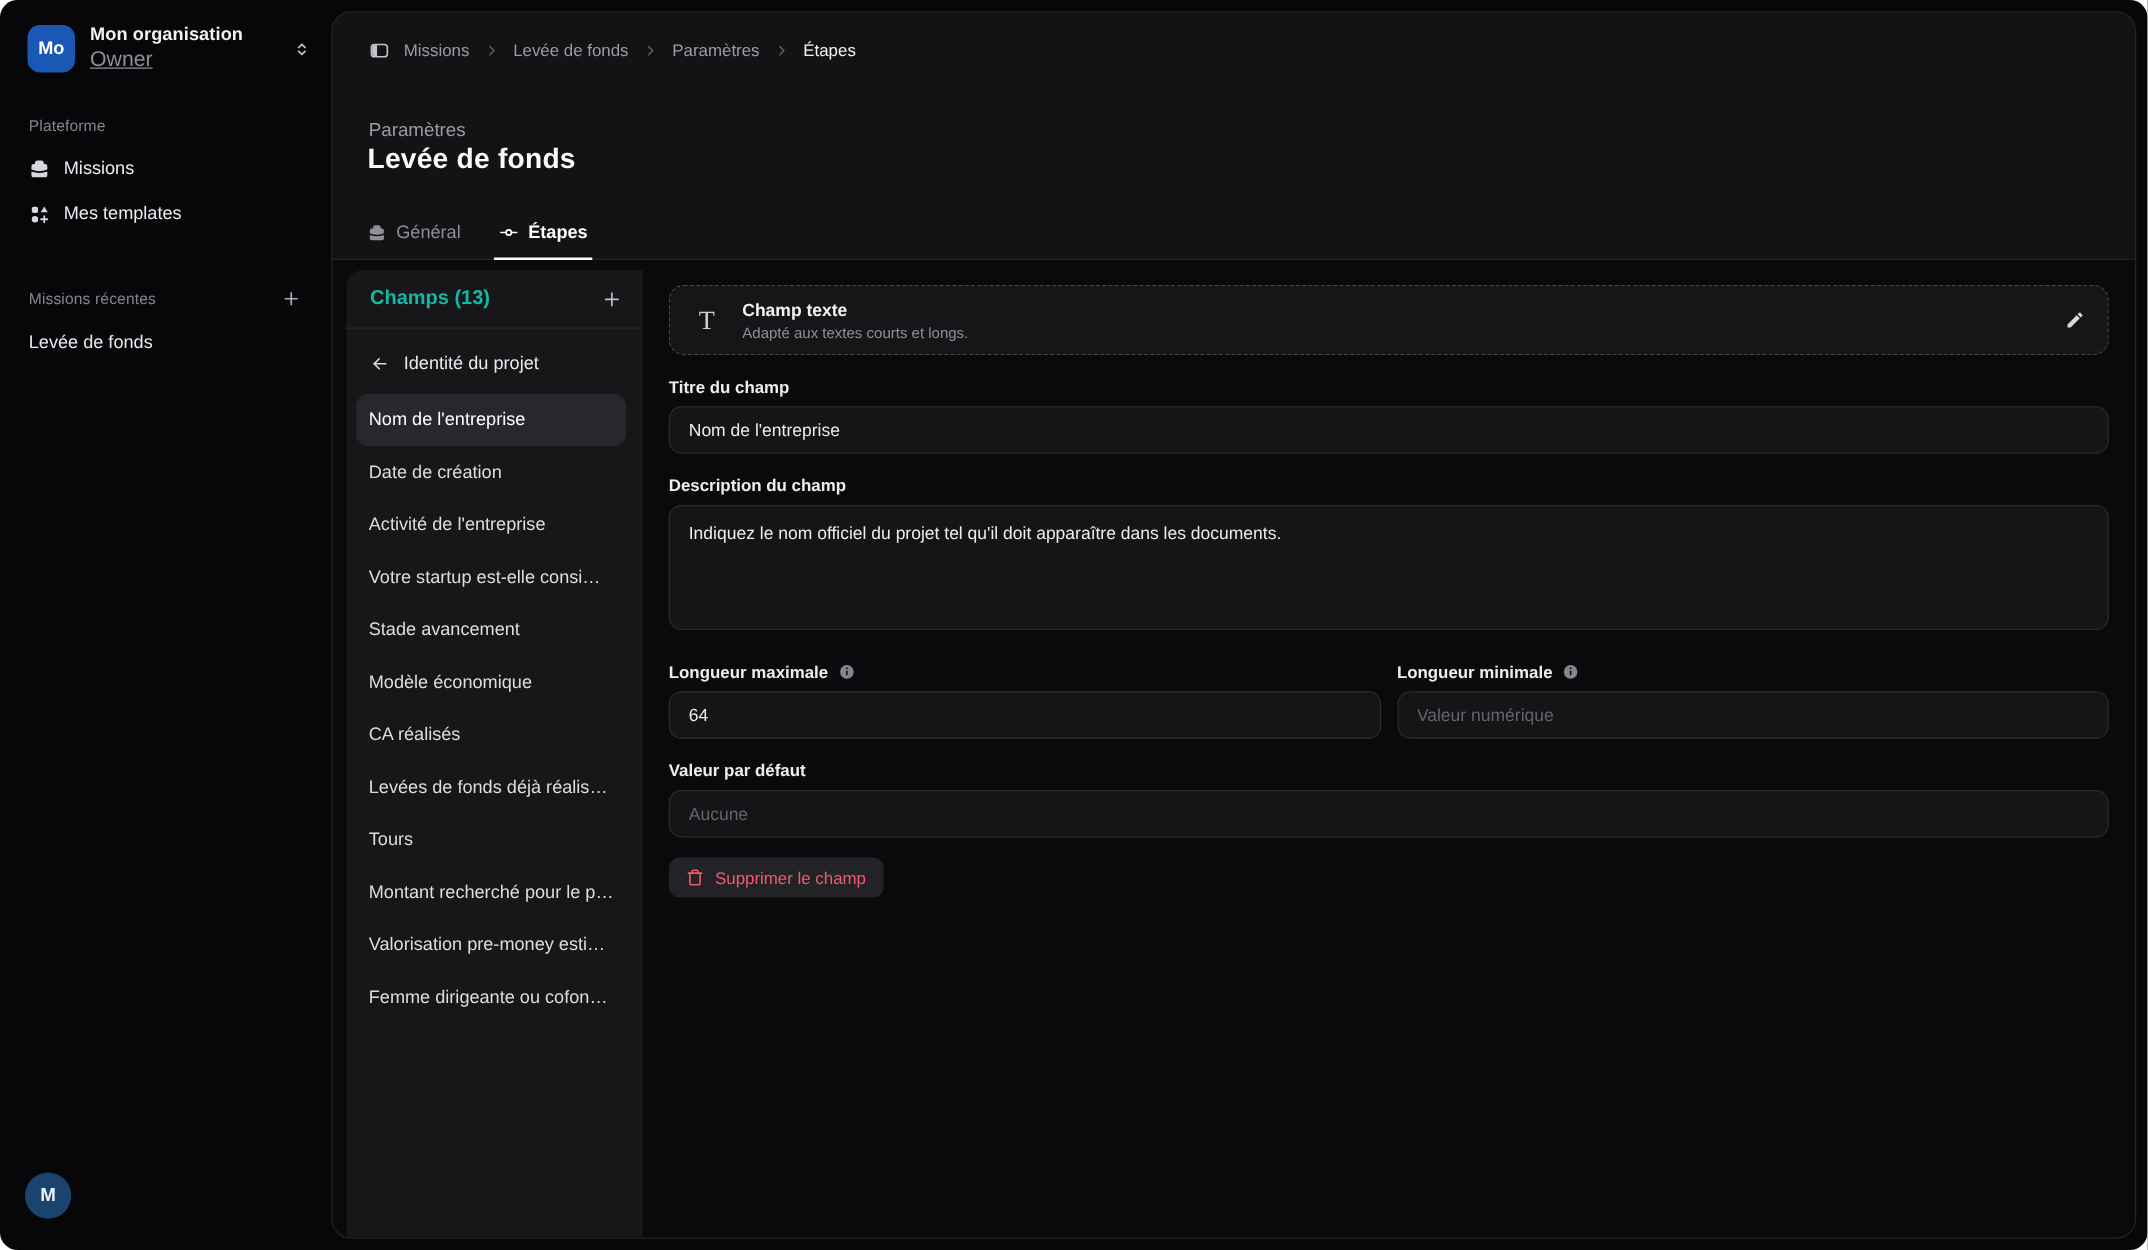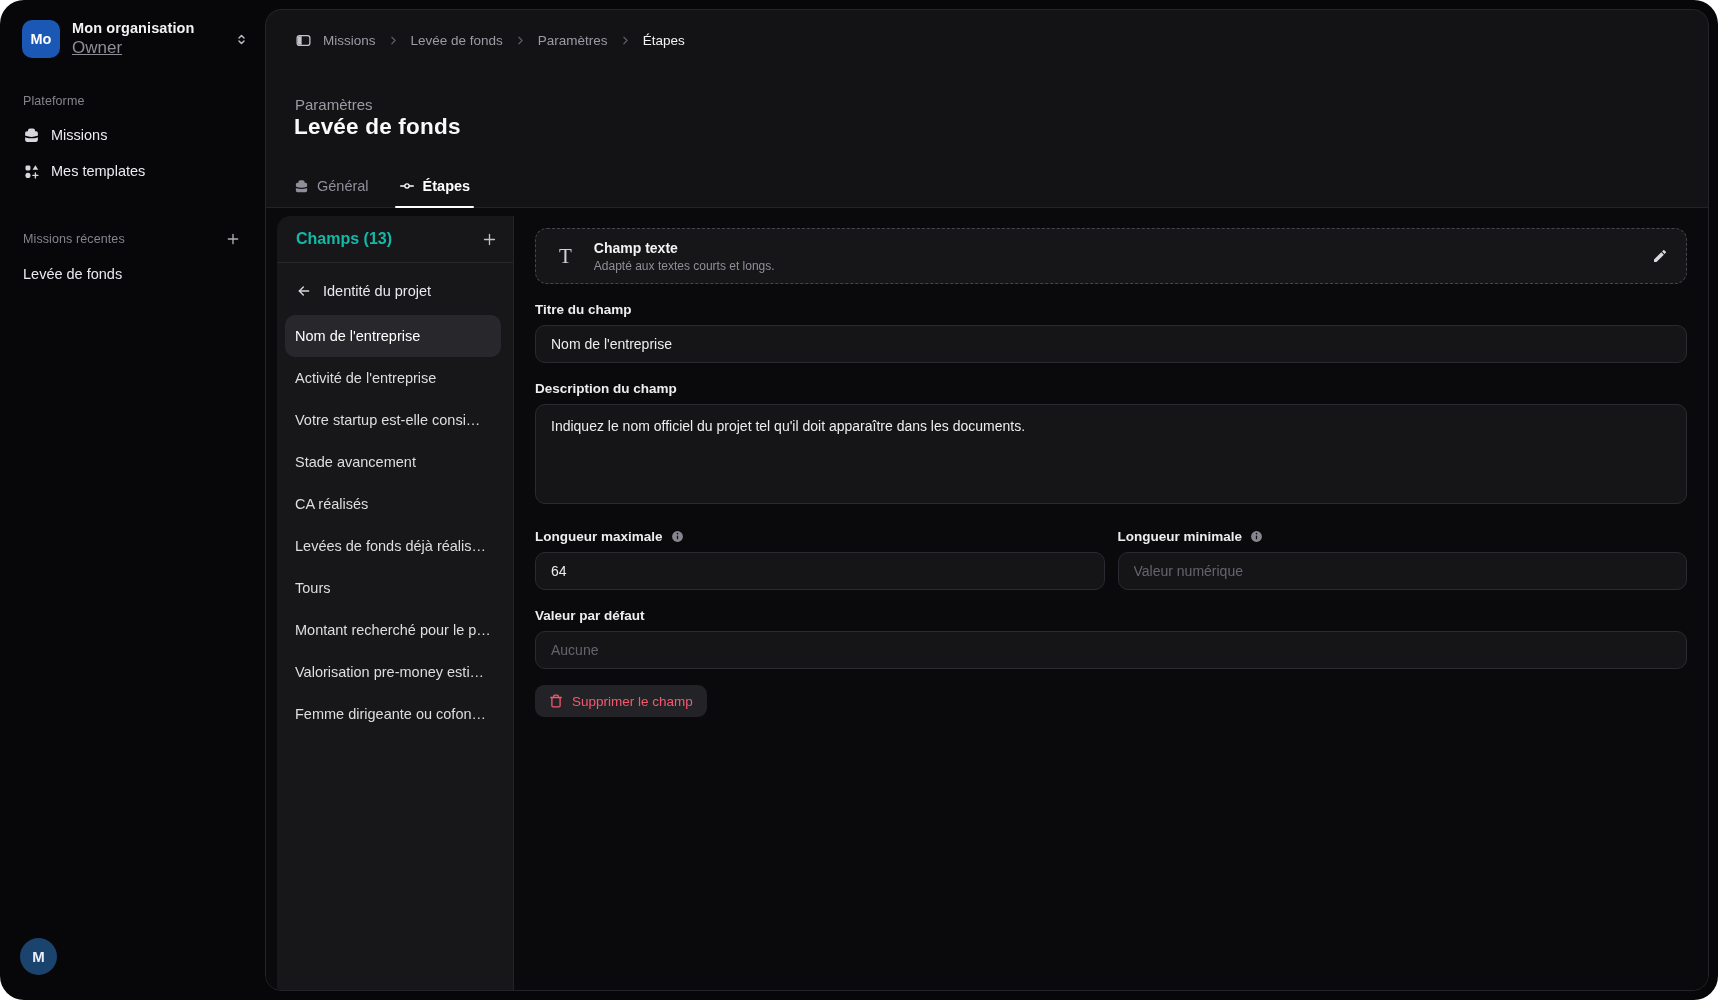--- a/index.html
+++ b/index.html
@@ -1,18 +1,18 @@
 <!DOCTYPE html>
 <html style="--org-avatar-blue: #1b57b5; --user-avatar-blue: #1a436e; --danger-red: #f4596e;"><head>
 <meta charset="utf-8">
 <style>
   * { margin:0; padding:0; box-sizing:border-box; }
   html,body { width:1718px; height:1000px; background:#fff; }
   body { font-family:"Liberation Sans", sans-serif; position:relative; overflow:hidden; }
-  .app { position:absolute; inset:0; background:#070709; border-radius:24px; overflow:hidden; }
+  .app { position:absolute; inset:0; background:#070709; border-radius:14px; overflow:hidden; }
 
   
   .sidebar { position:absolute; left:0; top:0; bottom:0; width:265px; }
   .org-switcher { display:flex; align-items:center; gap:12px; padding:20px 16px 0 22px; cursor:pointer; }
   .org-avatar { width:38px; height:38px; border-radius:10px; background:var(--org-avatar-blue,#1b57b5);
     color:#fff; font-size:14.5px; font-weight:700; display:flex; align-items:center; justify-content:center; flex:none; }
   .org-meta { flex:1; min-width:0; }
   .org-name { font-size:14.5px; font-weight:700; color:#f2f2f5; letter-spacing:.1px; }
   .org-role { font-size:17px; color:#8e8e97; margin-top:2px;text-decoration:underline; }
   .icon { display:inline-flex; align-items:center; justify-content:center; flex:none; }
@@ -216,23 +216,25 @@
           <span class="icon">
             <svg width="16" height="16" viewBox="0 0 24 24" fill="none" stroke="#d8d8de" stroke-width="2" stroke-linecap="round" stroke-linejoin="round">
                 <path d="M19 12H5"></path>
                 <path d="M11 18l-6-6 6-6"></path>
               </svg>
           </span>
           <span>Identité du projet</span>
         </div>
         <div class="field-list">
             <div class="field-item selected">Nom de l'entreprise</div>
+            <div class="field-item">Date de création</div>
             <div class="field-item">Activité de l'entreprise</div>
             <div class="field-item">Votre startup est-elle consi…</div>
             <div class="field-item">Stade avancement</div>
+            <div class="field-item">Modèle économique</div>
             <div class="field-item">CA réalisés</div>
             <div class="field-item">Levées de fonds déjà réalis…</div>
             <div class="field-item">Tours</div>
             <div class="field-item">Montant recherché pour le p…</div>
             <div class="field-item">Valorisation pre-money esti…</div>
             <div class="field-item">Femme dirigeante ou cofon…</div>
           </div>
       </aside>
 
       <section class="editor">

